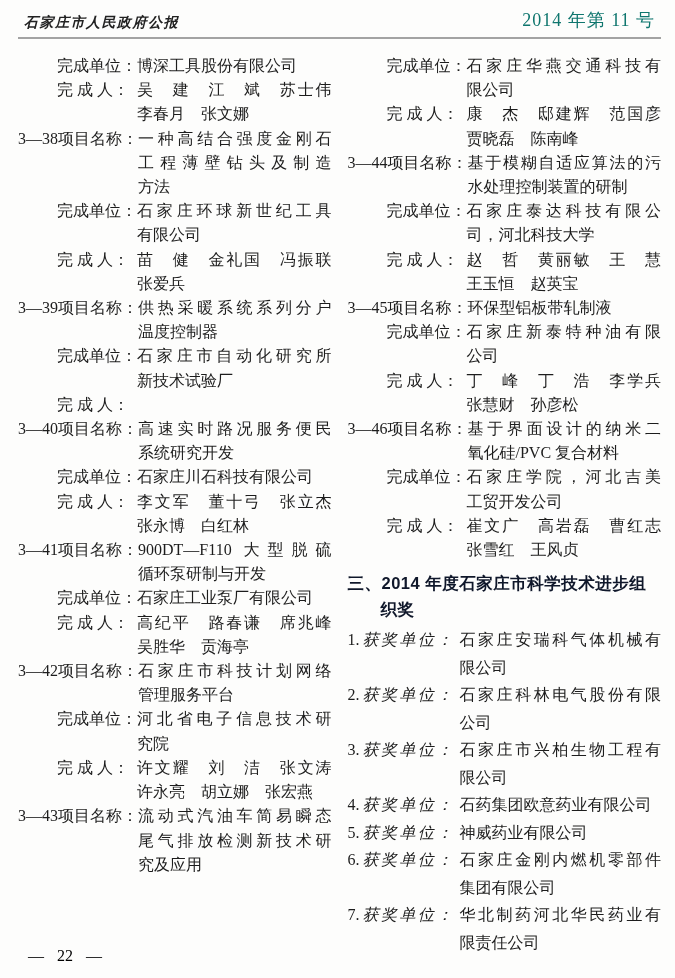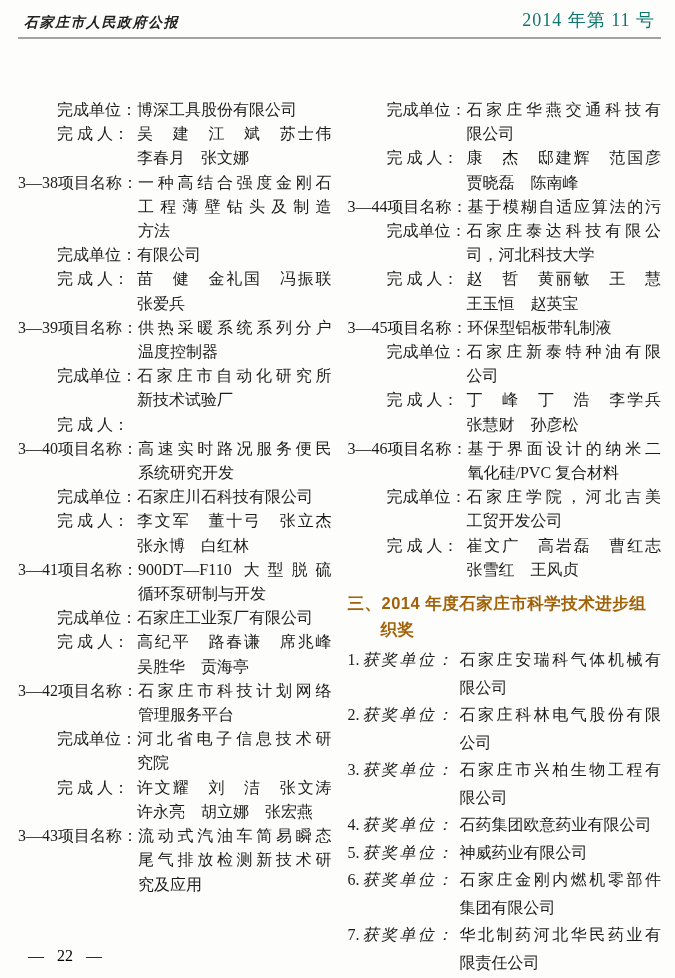--- a/index.html
+++ b/index.html
@@ -21,38 +21,38 @@
   }
   .header-title {
     font-size: 14px; font-style: italic; font-weight: 600;
     letter-spacing: 1.5px; color: #222;
   }
   .header-issue {
     font-size: 18px; letter-spacing: 1px; color: #0f766e;
   }
   
   .content { display: flex; gap: 16px; margin-top: 15px; }
-  .column { flex: 1 1 0; min-width: 0; margin-top: 44px; }
+  .column { flex: 1 1 0; min-width: 0; }
   
   .entry { display: flex; font-size: 16px; line-height: 24.2px; }
   .entry .num  { flex: 0 0 39px; white-space: nowrap; }
   .entry .label{ flex: 0 0 80px; white-space: nowrap; }
   .entry .lines{ flex: 1 1 auto; min-width: 0; }
   .line { min-height: 24.2px; }
   .line.just { text-align: justify; text-align-last: justify; }
   
   .entry.award { line-height: 27.5px; }
   .entry.award .line { min-height: 27.5px; }
   .entry.award .num { flex-basis: 15px; }
   .entry.award .label { flex-basis: 97px; letter-spacing: 2.5px; font-style: italic; }
   
   .section-heading {
     font-family: "Liberation Sans", "DejaVu Sans", sans-serif;
     font-weight: 700; font-size: 16.5px; line-height: 26px;
-    margin: 8px 0 4px 0; color: #a16207; letter-spacing: 0.5px;
+    margin: 8px 0 4px 0; color: #0f172a; letter-spacing: 0.5px;
   }
   .heading-line.cont { padding-left: 33px; }
   
   .page-footer {
     position: absolute; left: 28px; bottom: 13px;
     font-size: 16px; color: #000000; word-spacing: 9px;
   }
 </style>
 </head>
 <body>
@@ -86,20 +86,21 @@
           <div class="lines">
             <div class="line just">一种高结合强度金刚石</div>
             <div class="line just">工程薄壁钻头及制造</div>
             <div class="line">方法</div>
           </div>
         </div>
         <div class="entry">
           <span class="num"></span>
           <span class="label">完成单位：</span>
           <div class="lines">
+            <div class="line just">石家庄环球新世纪工具</div>
             <div class="line">有限公司</div>
           </div>
         </div>
         <div class="entry">
           <span class="num"></span>
           <span class="label">完 成 人：</span>
           <div class="lines">
             <div class="line just">苗　健　金礼国　冯振联</div>
             <div class="line">张爱兵</div>
           </div>
@@ -219,20 +220,21 @@
           <div class="lines">
             <div class="line just">康　杰　邸建辉　范国彦</div>
             <div class="line">贾晓磊　陈南峰</div>
           </div>
         </div>
         <div class="entry">
           <span class="num">3—44</span>
           <span class="label">项目名称：</span>
           <div class="lines">
             <div class="line just">基于模糊自适应算法的污</div>
+            <div class="line">水处理控制装置的研制</div>
           </div>
         </div>
         <div class="entry">
           <span class="num"></span>
           <span class="label">完成单位：</span>
           <div class="lines">
             <div class="line just">石家庄泰达科技有限公</div>
             <div class="line">司，河北科技大学</div>
           </div>
         </div>

